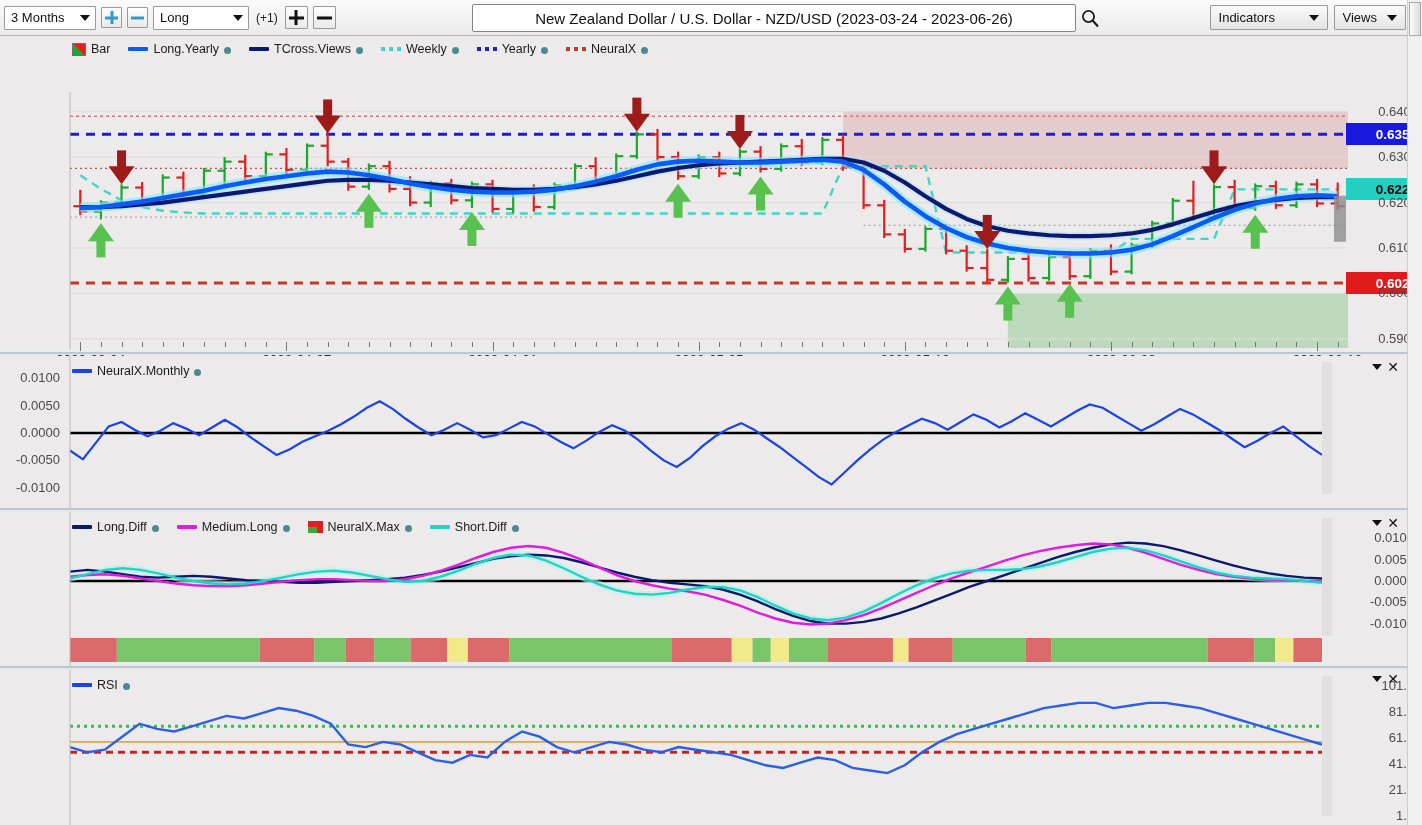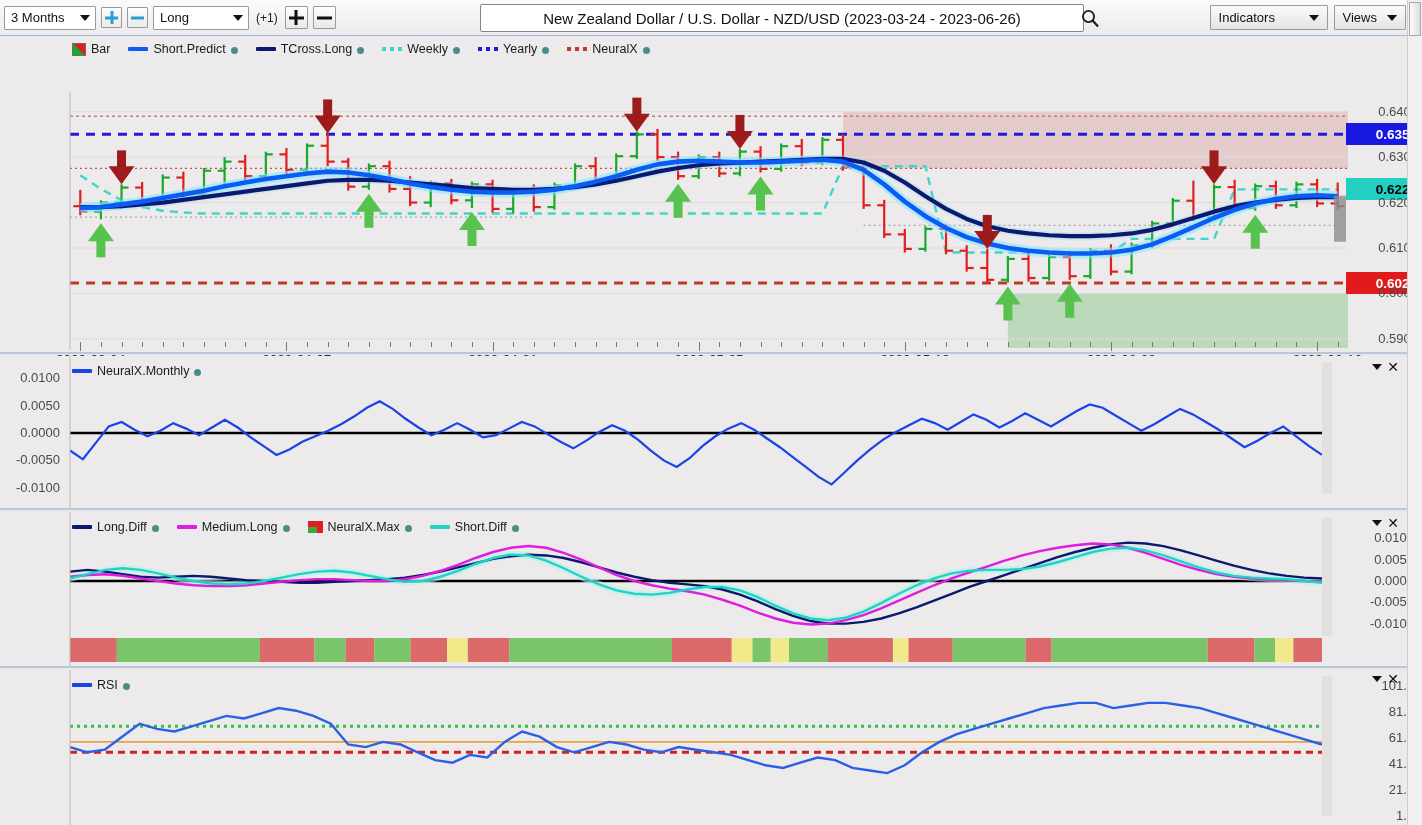--- a/index.html
+++ b/index.html
@@ -50,21 +50,20 @@
   .minus-h { left: 3px; right: 3px; top: 50%; height: 3px; transform: translateY(-50%); }
 
   .plus1 { font-size: 12px; color: #222; margin: 0 2px; }
 
   .titlewrap {
     position: absolute; left: 472px; top: 4px;
     width: 604px; height: 28px;
     border: 1px solid #848484; background: #fff;
     display: flex; align-items: center; justify-content: center;
     border-radius: 2px;
-    margin-left: 8px;
   }
   .titlewrap span { font-size: 15px; color: #111; }
   .searchicon {
     position: absolute; left: 1080px; top: 8px; width: 20px; height: 20px;
     cursor: pointer;
   }
   .rtools { position: absolute; right: 16px; top: 5px; display: flex; gap: 6px; align-items: center; }
   .rbtn {
     height: 25px; border: 1px solid #9a9a9a;
     background: linear-gradient(#fafafa, #e4e4e4);
@@ -173,26 +172,26 @@
   </div>
 
   <div class="panel" id="panel-price" style="top:36px;height:316px;width:1407px">
     <div class="legend" id="legend-price" style="left:72px;top:6px">
         <div class="lg">
           <span class="swatch-bar"></span>
           <span>Bar</span>
         </div>
         <div class="lg">
           <span class="swatch-line" style="background: rgb(10, 92, 245);"></span>
-          <span>Short.Predict</span>
+          <span>Long.Yearly</span>
           <span class="dot"></span>
         </div>
         <div class="lg">
           <span class="swatch-line" style="background: rgb(11, 26, 110);"></span>
-          <span>TCross.Long</span>
+          <span>TCross.Views</span>
           <span class="dot"></span>
         </div>
         <div class="lg">
           <span class="swatch-dash" style="color: rgb(63, 214, 200);"></span>
           <span>Weekly</span>
           <span class="dot"></span>
         </div>
         <div class="lg">
           <span class="swatch-dash" style="color: rgb(29, 29, 214);"></span>
           <span>Yearly</span>

